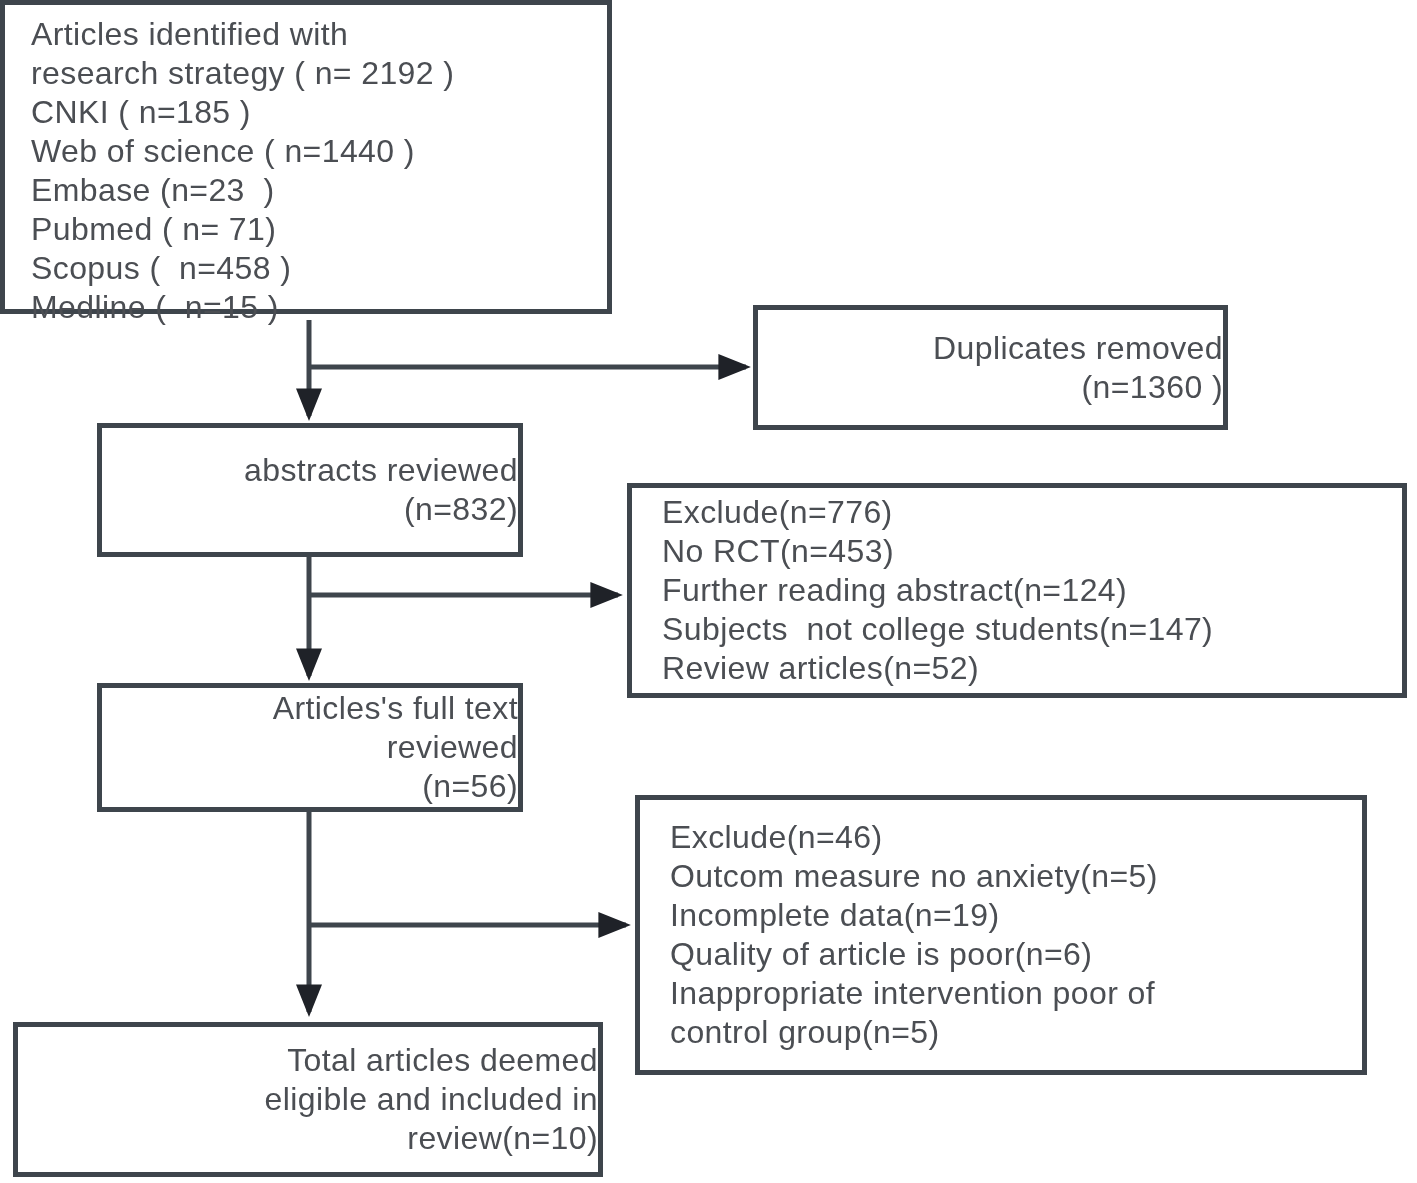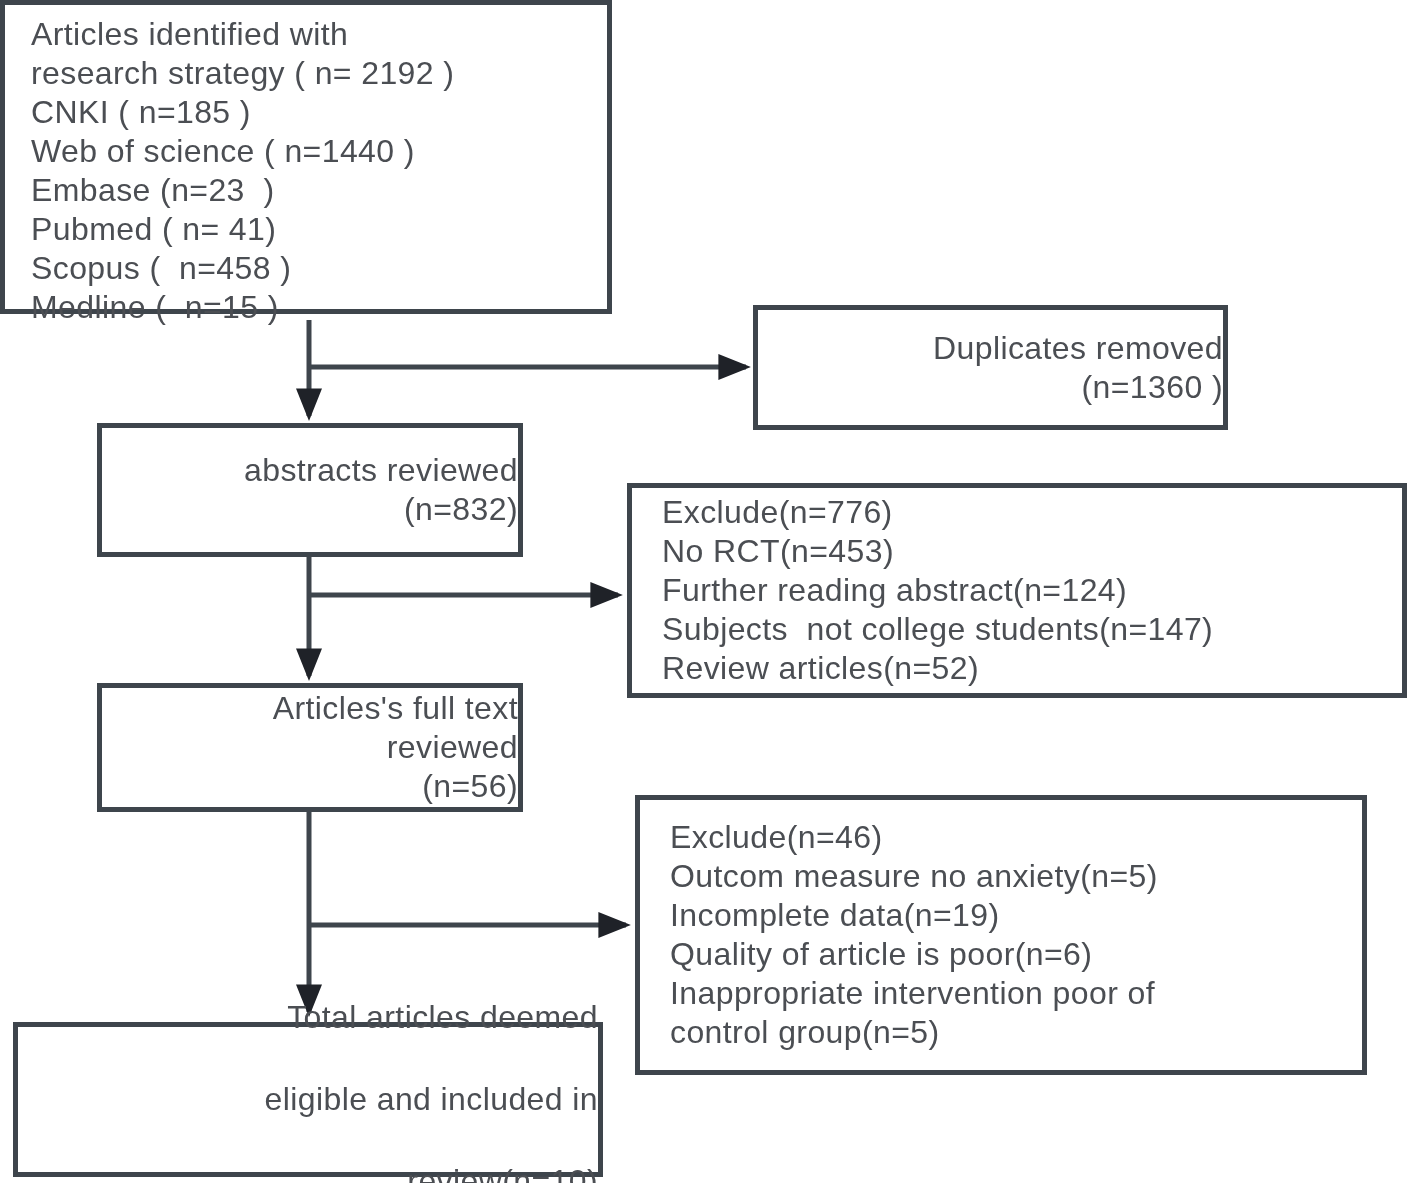--- a/index.html
+++ b/index.html
@@ -47,21 +47,21 @@
   .box.align-center { align-items: flex-end; text-align: center; justify-content: center; }
   .box.v-center     { justify-content: center; }
 
   
   .b-identification   { left: 8;    top: 8;    width: 612px; height: 314px; padding: 10px 12px 0 26px; }
   .b-duplicates       { left: 753px; top: 305px; width: 475px; height: 125px; }
   .b-title-abstract   { left: 97px;  top: 423px; width: 426px; height: 134px; }
   .b-exclude-screen   { left: 627px; top: 483px; width: 780px; height: 215px; padding-left: 30px; }
   .b-full-text        { left: 97px;  top: 683px; width: 426px; height: 129px; }
   .b-exclude-fulltext { left: 635px; top: 795px; width: 732px; height: 280px; padding-left: 30px; }
-  .b-included         { left: 13px;  top: 1022px; width: 590px; height: 155px; gap: 43px; }
+  .b-included         { left: 13px;  top: 1022px; width: 590px; height: 155px; }
 </style>
 </head>
 <body>
 
 <div class="canvas">
 
   <svg class="connectors" viewBox="0 0 1417 1183" xmlns="http://www.w3.org/2000/svg">
     <defs>
       <marker id="arrowhead" viewBox="0 0 10 8" refX="8.5" refY="4" markerWidth="34" markerHeight="26" markerUnits="userSpaceOnUse" orient="auto">
         <path d="M0,0 L10,4 L0,8 z"></path>
@@ -80,21 +80,21 @@
 
     <line class="connector" x1="309" y1="925" x2="626" y2="925" marker-end="url(#arrowhead)"></line>
   </svg>
 
   <div class="box align-left b-identification">
     <div class="tl">Articles identified with</div>
     <div class="tl">research strategy ( n= 2192 )</div>
     <div class="tl">CNKI ( n=185 )</div>
     <div class="tl">Web of science ( n=1440 )</div>
     <div class="tl">Embase (n=23  )</div>
-    <div class="tl">Pubmed ( n= 41)</div>
+    <div class="tl">Pubmed ( n= 71)</div>
     <div class="tl">Scopus (  n=458 )</div>
     <div class="tl">Medline (  n=15 )</div>
   </div>
 
   <div class="box align-center b-duplicates">
     <div class="tl">Duplicates removed</div>
     <div class="tl">(n=1360 )</div>
   </div>
 
   <div class="box align-center b-title-abstract">

